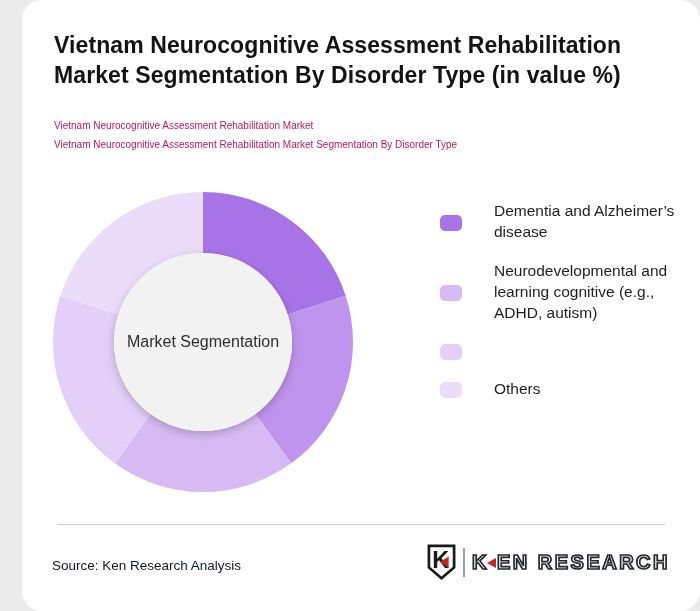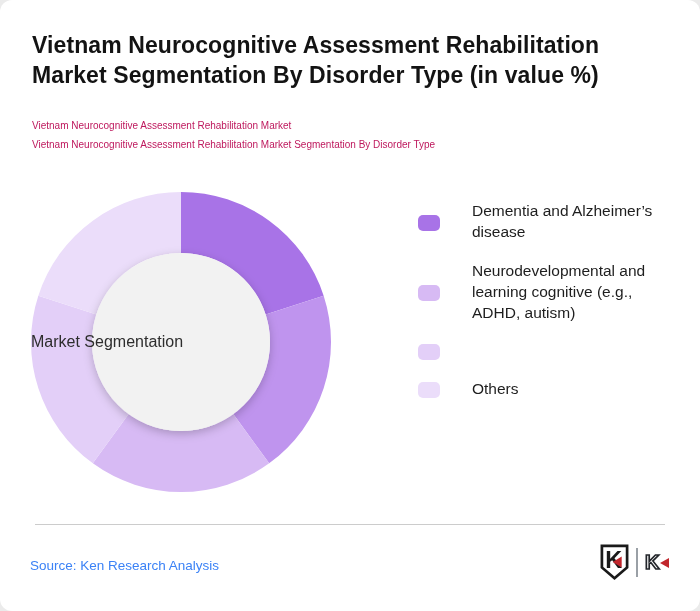--- a/index.html
+++ b/index.html
@@ -6,22 +6,23 @@
   body {
     width: 700px; height: 611px;
     background: #ebebeb;
     font-family: "Liberation Sans", "DejaVu Sans", sans-serif;
     position: relative;
     -webkit-font-smoothing: antialiased;
   }
   .card {
     position: absolute; inset: 0;
     background: #ffffff;
-    border-radius: 12px;
+    border-radius: 20px;
     overflow: hidden;
+    margin-left: 22px;
   }
   .title {
     position: absolute; left: 32px; top: 30px;
     width: 642px;
     margin: 0;
     font-size: 23px; font-weight: 700;
     line-height: 30px;
     color: #131313;
     letter-spacing: 0.1px;
   }
@@ -31,21 +32,21 @@
     font-size: 10px; line-height: 19px;
     color: #be185d;
   }
   .chart-area {
     position: absolute; left: 31px; top: 192px;
     width: 300px; height: 300px;
   }
   .chart-area svg { display: block; }
   .center-label {
     position: absolute; left: 0; right: 0; top: 141px;
-    text-align: left;
+    text-align: center;
     font-size: 16px; color: #2d2d2d;
     pointer-events: none;
   }
   .legend {
     position: absolute; left: 418px; top: 200px;
     width: 262px;
     display: flex; flex-direction: column; gap: 18px;
   }
   .legend-item { display: flex; align-items: center; gap: 20px; }
   .legend-swatch {
@@ -60,21 +61,21 @@
     font-size: 15.5px; line-height: 21px;
     color: #1e1e1e;
   }
   .divider {
     position: absolute; left: 35px; right: 35px; top: 524px;
     height: 0;
     border-top: 1px solid #cccccc;
   }
   .footer-source {
     position: absolute; left: 30px; top: 558px;
-    font-size: 13.5px; color: #3b82f6;
+    font-size: 13.5px; color: #0f172a;
   }
   .logo {
     position: absolute; right: 30px; top: 544px;
     height: 36px;
     display: flex; align-items: center;
   }
   .logo-shield { width: 31px; height: 36px; }
   .logo-sep {
     width: 2px; height: 29px;
     background: #9aa0a6;
@@ -151,16 +152,17 @@
   <div class="logo">
     <svg class="logo-shield" viewBox="0 0 34 40">
       <path d="M3 2 H31 V26 L17 38 L3 26 Z" fill="#ffffff" stroke="#1a1a1a" stroke-width="3"></path>
       <text x="16" y="27" text-anchor="middle" font-size="26" font-weight="bold" font-family="Liberation Sans, DejaVu Sans, sans-serif" fill="#1a1a1a">K</text>
       <polygon points="25,14 15,20 25,26" fill="#c1272d"></polygon>
     </svg>
     <span class="logo-sep"></span>
     <span class="logo-text">
       <span>K</span>
       <span class="red-arrow"></span>
+      <span>EN RESEARCH</span>
     </span>
   </div>
 
 </div>
 
 </body></html>

